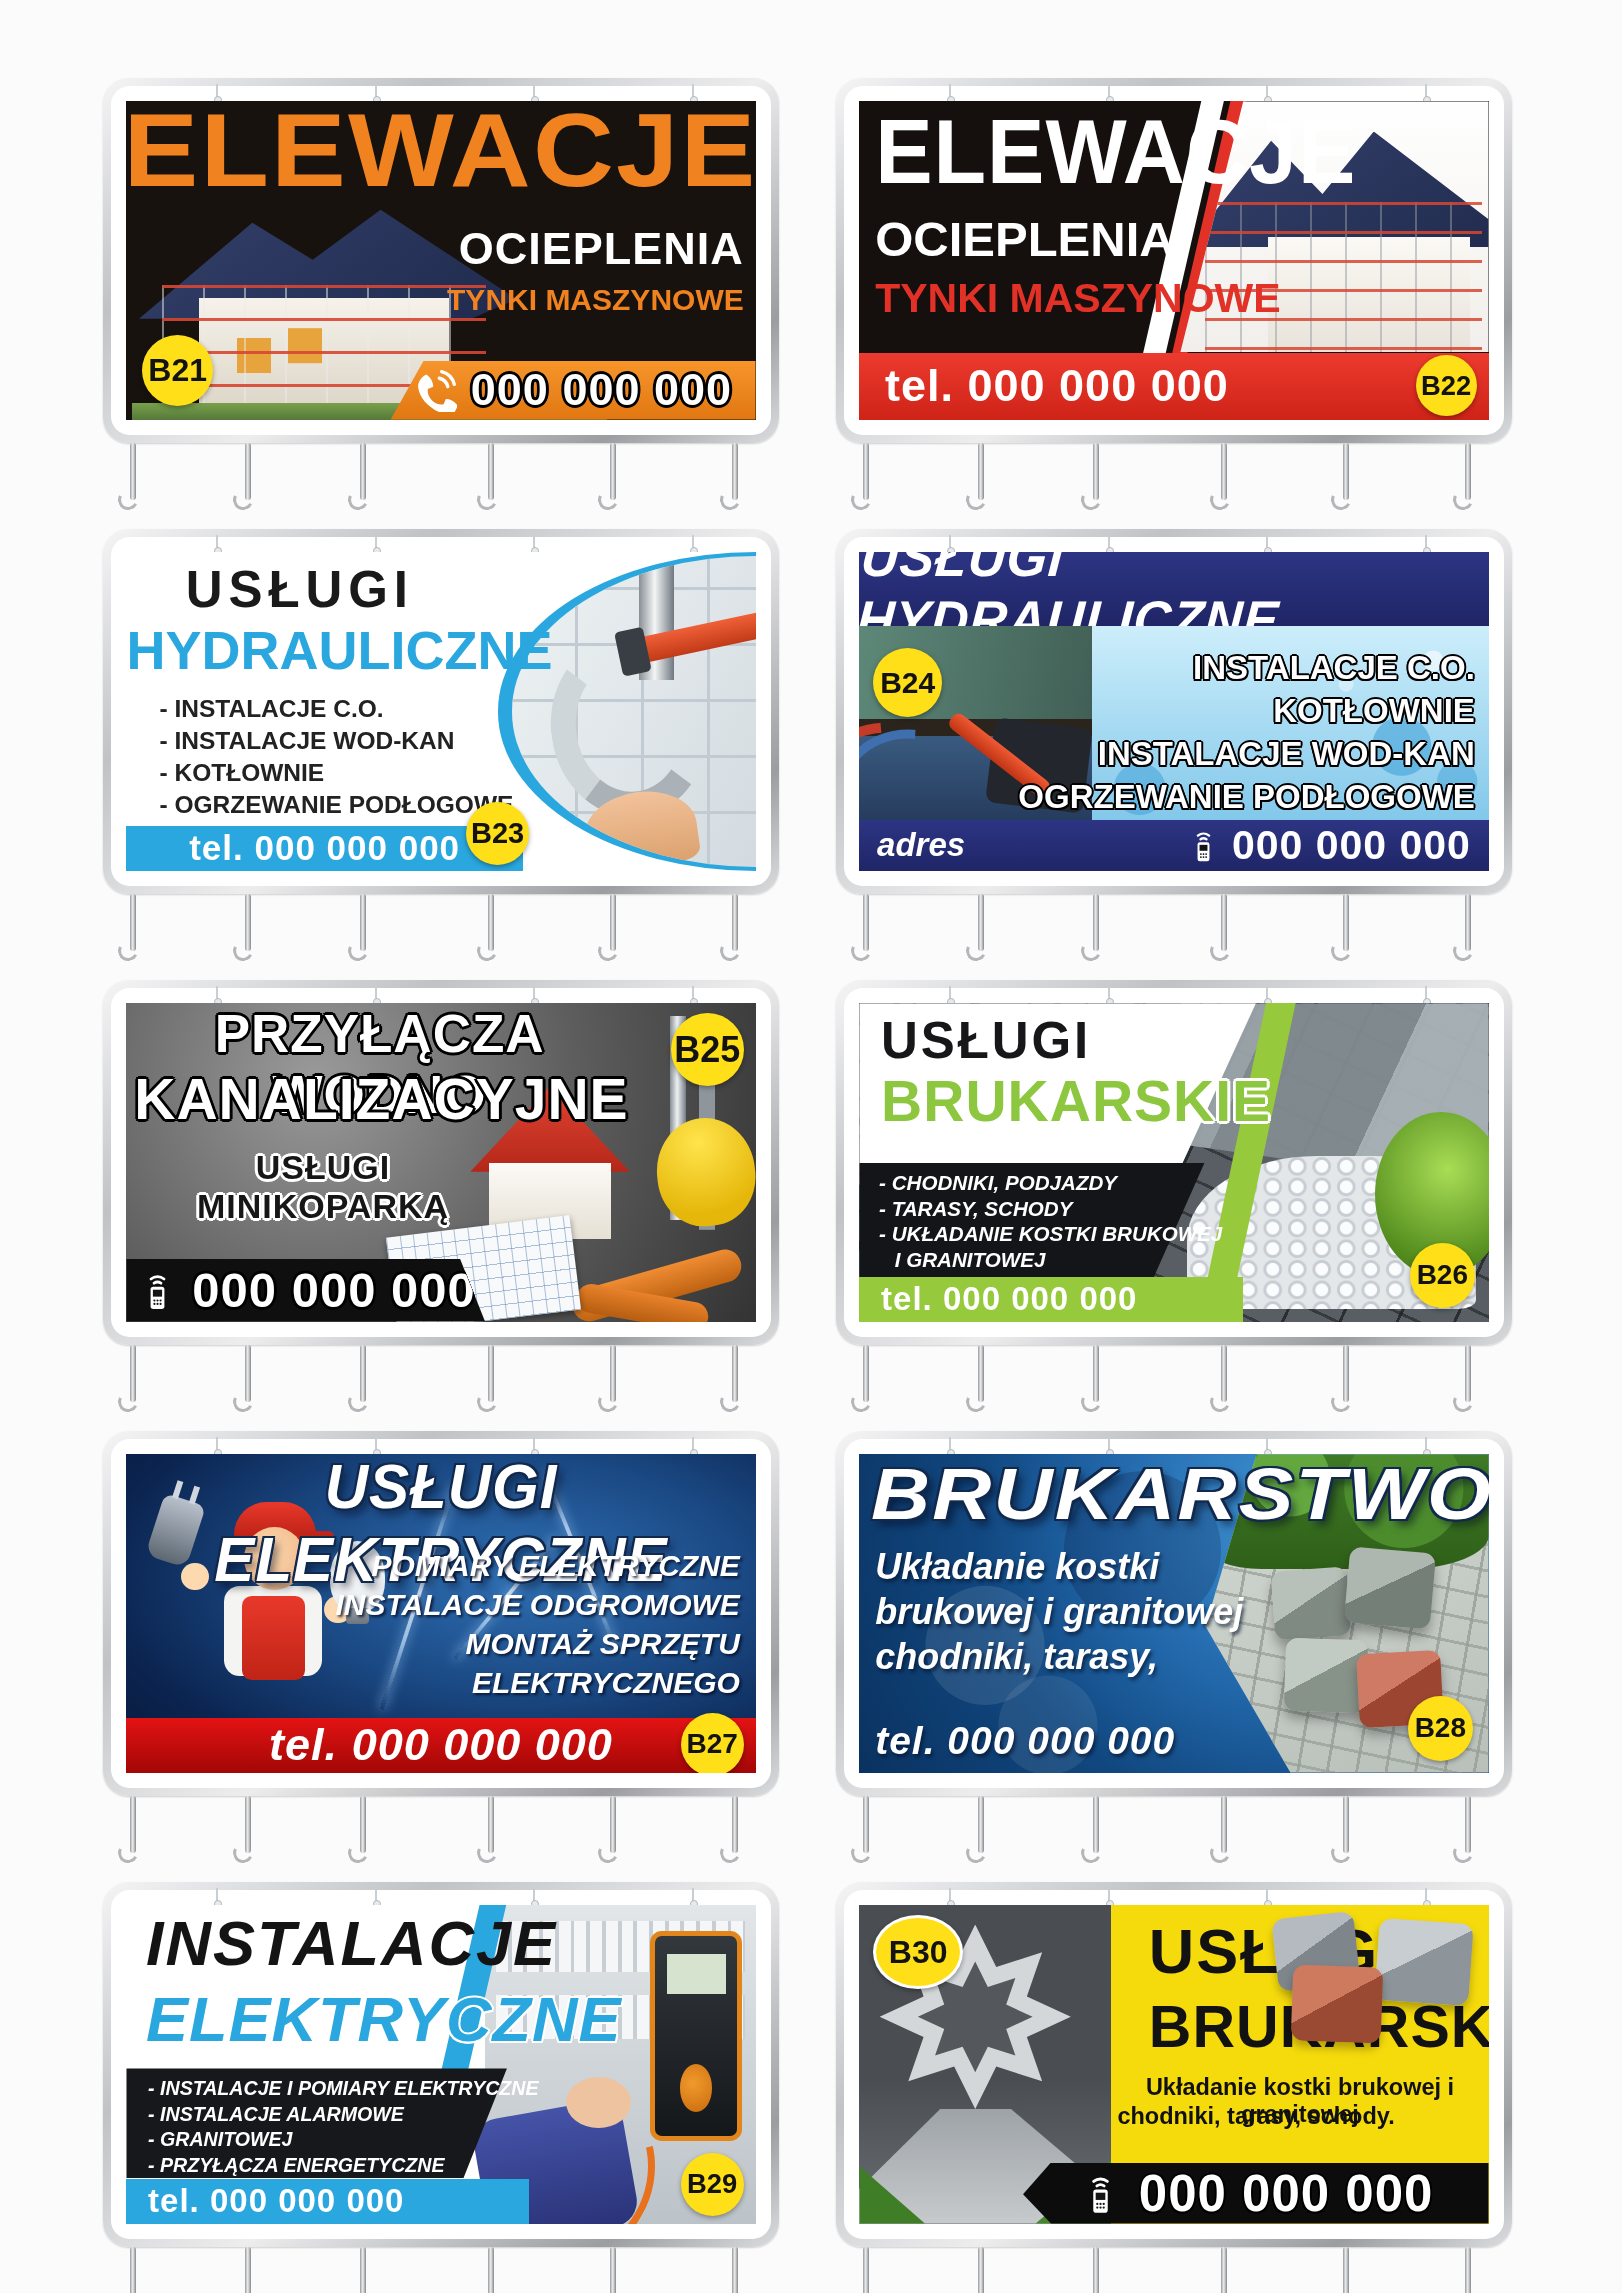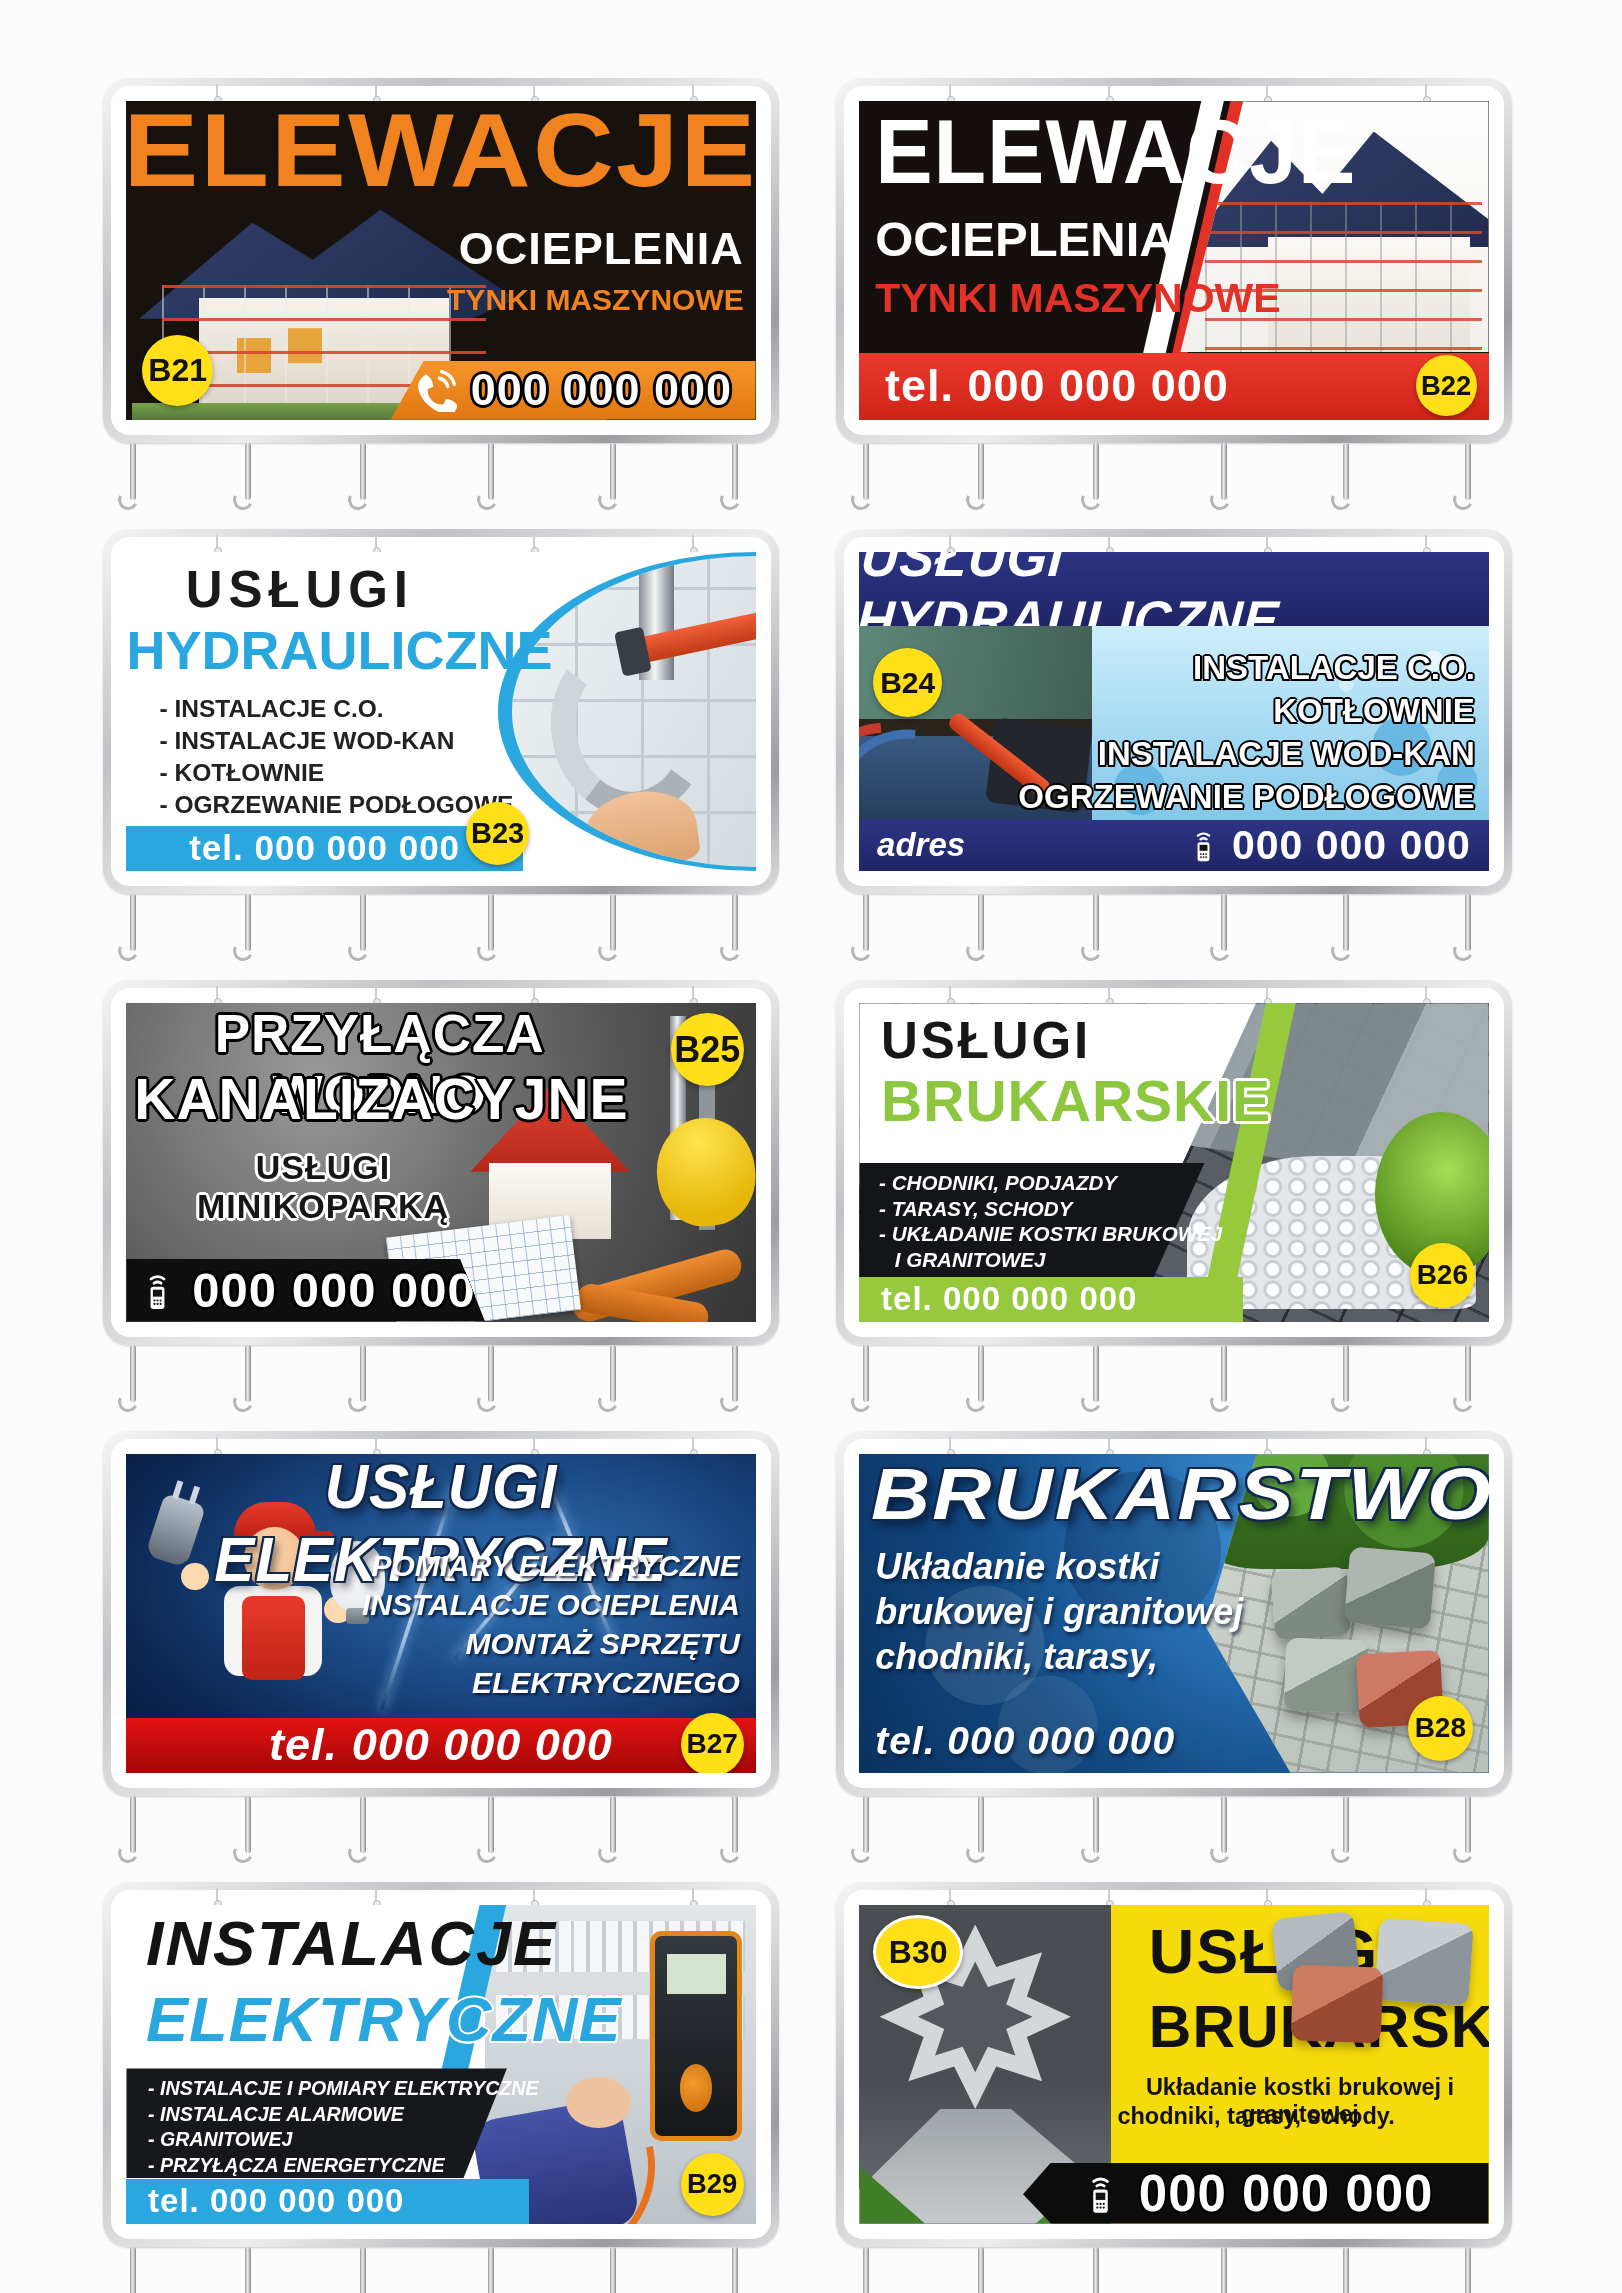--- a/index.html
+++ b/index.html
@@ -567,21 +567,21 @@
           <i class="guy-bib"></i>
           <i class="guy-cap"></i>
           <i class="guy-face"></i>
           <i class="guy-fist1"></i>
           <i class="guy-fist2"></i>
           <i class="guy-bulb"></i>
         </div>
         <div class="b27-title o-n2">USŁUGI ELEKTRYCZNE</div>
         <div class="b27-list">
           <div>POMIARY ELEKTRYCZNE</div>
-          <div>INSTALACJE OCIEPLENIA</div>
+          <div>INSTALACJE ODGROMOWE</div>
           <div>MONTAŻ SPRZĘTU</div>
           <div>ELEKTRYCZNEGO</div>
         </div>
         <div class="b27-bar">
           <span class="dg">tel. 000 000 000</span>
           <div class="badge" style="right:11.8px;top:-4.9px;width:63px;height:63px;font-size:28px">B27</div>
         </div>
       </div>
     </div>
   </div>

